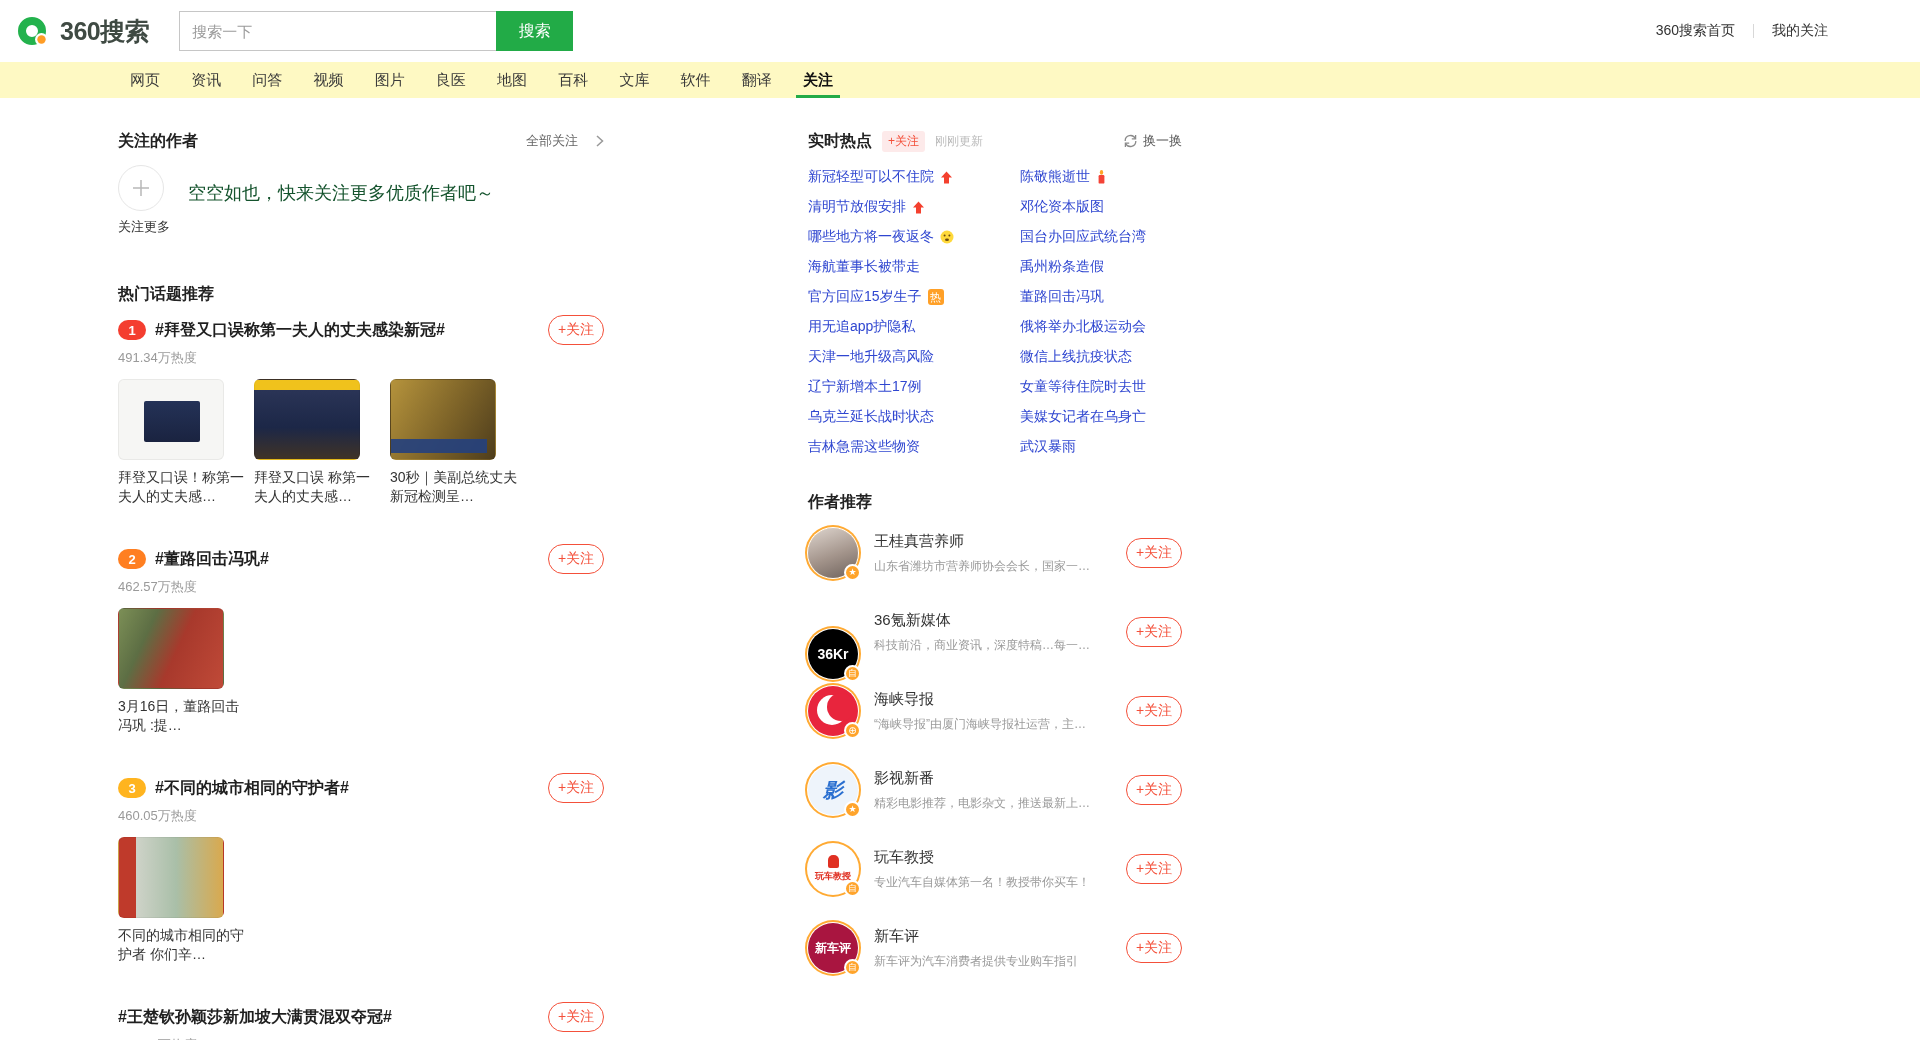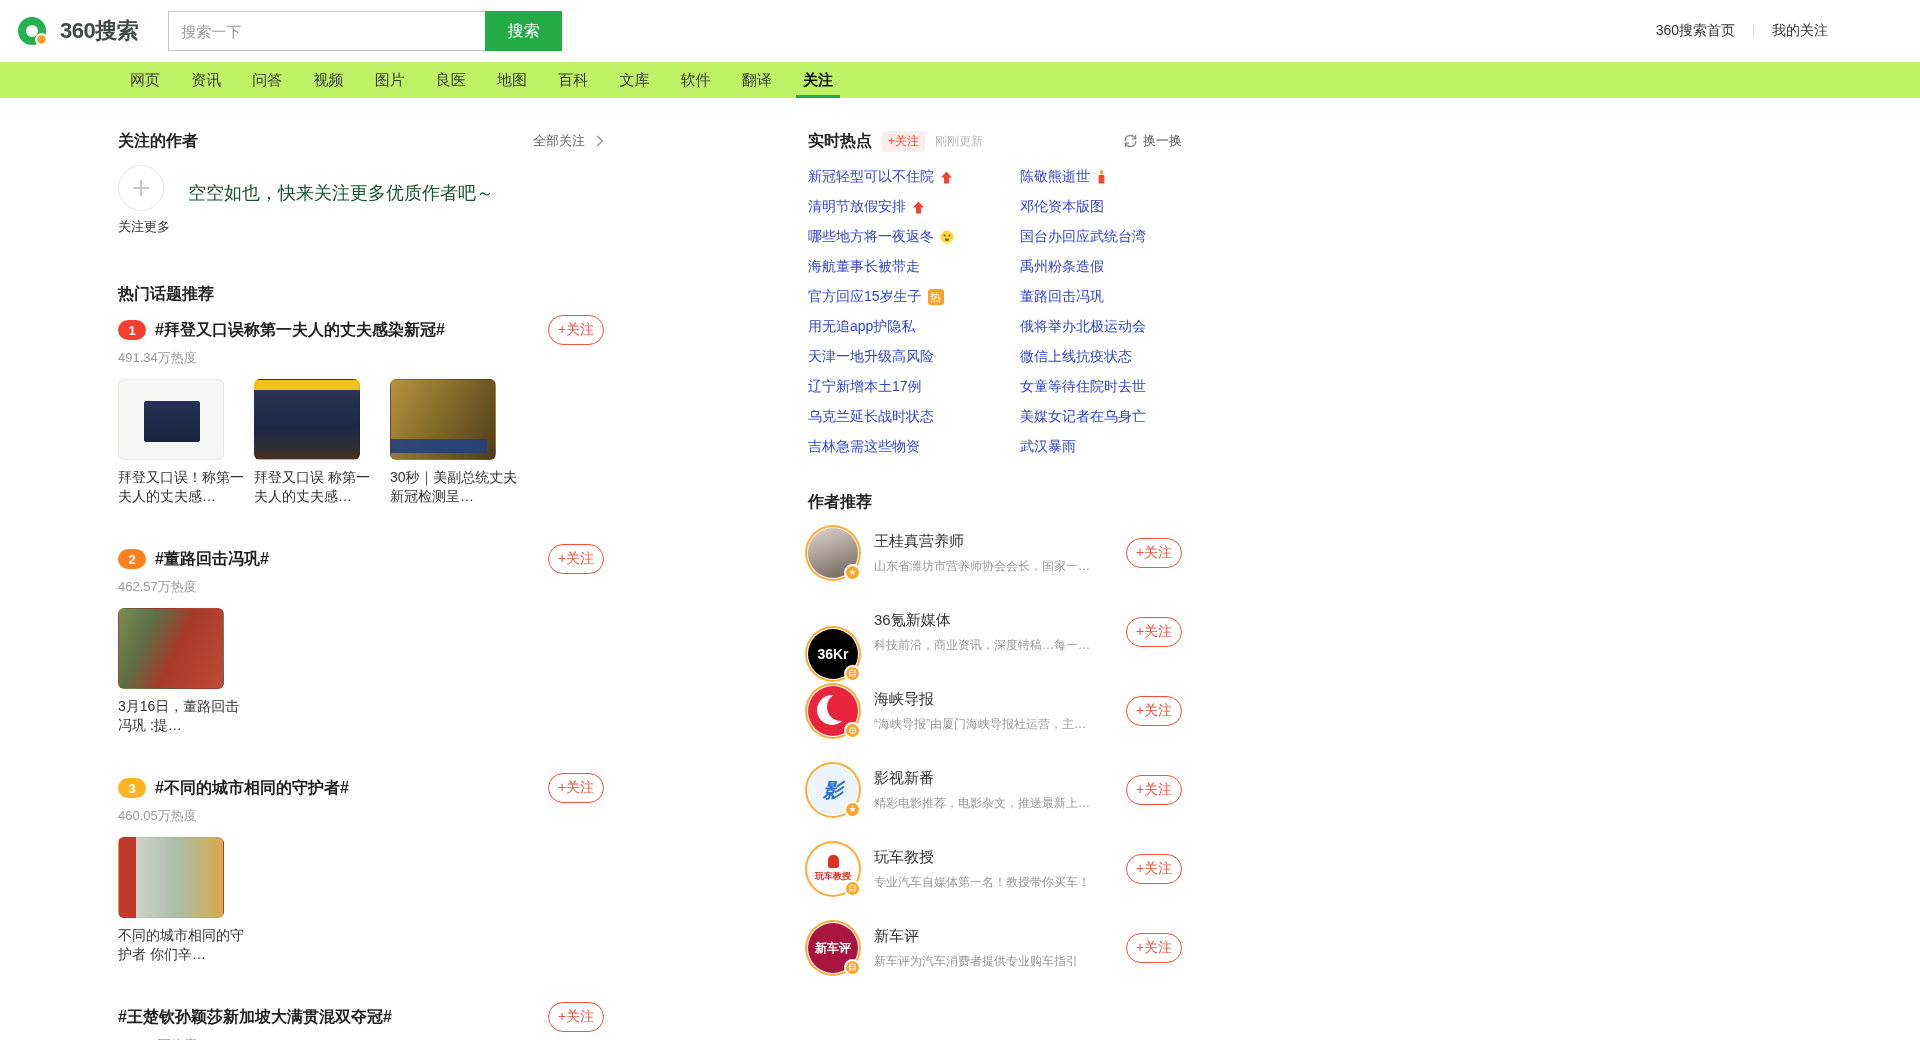--- a/index.html
+++ b/index.html
@@ -3,45 +3,45 @@
 <meta charset="utf-8">
 <style>
   * { margin:0; padding:0; box-sizing:border-box; }
   html,body { width:1920px; height:1040px; overflow:hidden; background:#fff;
     font-family:"Liberation Sans","DejaVu Sans",sans-serif; color:#333; }
   a { text-decoration:none; color:inherit; cursor:pointer; }
 
   
   .hdr { height:62px; display:flex; align-items:center; padding-left:14px; background:#fff; }
   .logo { display:flex; align-items:center; cursor:pointer; }
-  .logo-txt { font-size:22px; font-weight:bold; color:#3f4a43; margin-left:6px; letter-spacing:-0.5px; }
+  .logo-txt { font-size:25px; font-weight:bold; color:#3f4a43; margin-left:6px; letter-spacing:-0.5px; }
   .searchbox { display:flex; margin-left:30px; }
   .sinput { width:317px; height:40px; border:1px solid #c6c6c6; border-right:none; padding:0 12px;
     font-size:15px; outline:none; color:#333; }
   .sinput::placeholder { color:#9a9a9a; }
   .sbtn { width:77px; height:40px; background:#22ab47; color:#fff; border:none; font-size:16px; cursor:pointer; }
   .hdr-right { margin-left:auto; padding-right:92px; display:flex; align-items:center; font-size:14px; color:#333; }
   .vdiv { width:1px; height:14px; background:#d8d8d8; margin:0 18px; }
 
   
-  .nav { height:36px; background:#bef264; padding-left:130px; font-size:15px; color:#3a3a3a; }
+  .nav { height:36px; background:#fef9c3; padding-left:130px; font-size:15px; color:#3a3a3a; }
   .nav a { display:inline-block; line-height:36px; height:36px; margin-right:27px; position:relative; }
   .nav a.active { color:#111; font-weight:bold; }
   .nav a.active::after { content:""; position:absolute; left:-7px; right:-7px; bottom:0; height:3px; background:#22ab47; }
 
   
   .main { display:flex; padding-left:118px; padding-top:32px; align-items:flex-start; }
   .col-left { width:486px; }
   .col-right { width:374px; margin-left:204px; }
 
   h2.sec { font-size:16px; font-weight:bold; color:#222; }
 
   
   .sec-hd { display:flex; align-items:center; justify-content:space-between; height:22px; }
-  .all-link { font-size:13px; color:#666; display:flex; align-items:center; gap:10px; }
+  .all-link { font-size:13px; color:#666; display:flex; align-items:center; gap:17px; }
   .empty-follow { display:flex; margin-top:13px; }
   .add-col { width:60px; text-align:left;font-family:Liberation Mono, monospace; }
   .add-circle { width:46px; height:46px; border:1px solid #e6e6e6; border-radius:50%;
     display:flex; align-items:center; justify-content:center; cursor:pointer; background:#fff; }
   .add-label { font-size:13px; color:#333; margin-top:7px; white-space:nowrap; }
   .empty-text { font-size:18px; color:#14532d; margin-left:10px; padding-top:16px; }
 
   
   .topics-title { margin-top:48px; }
   .topic { margin-top:10px; }

